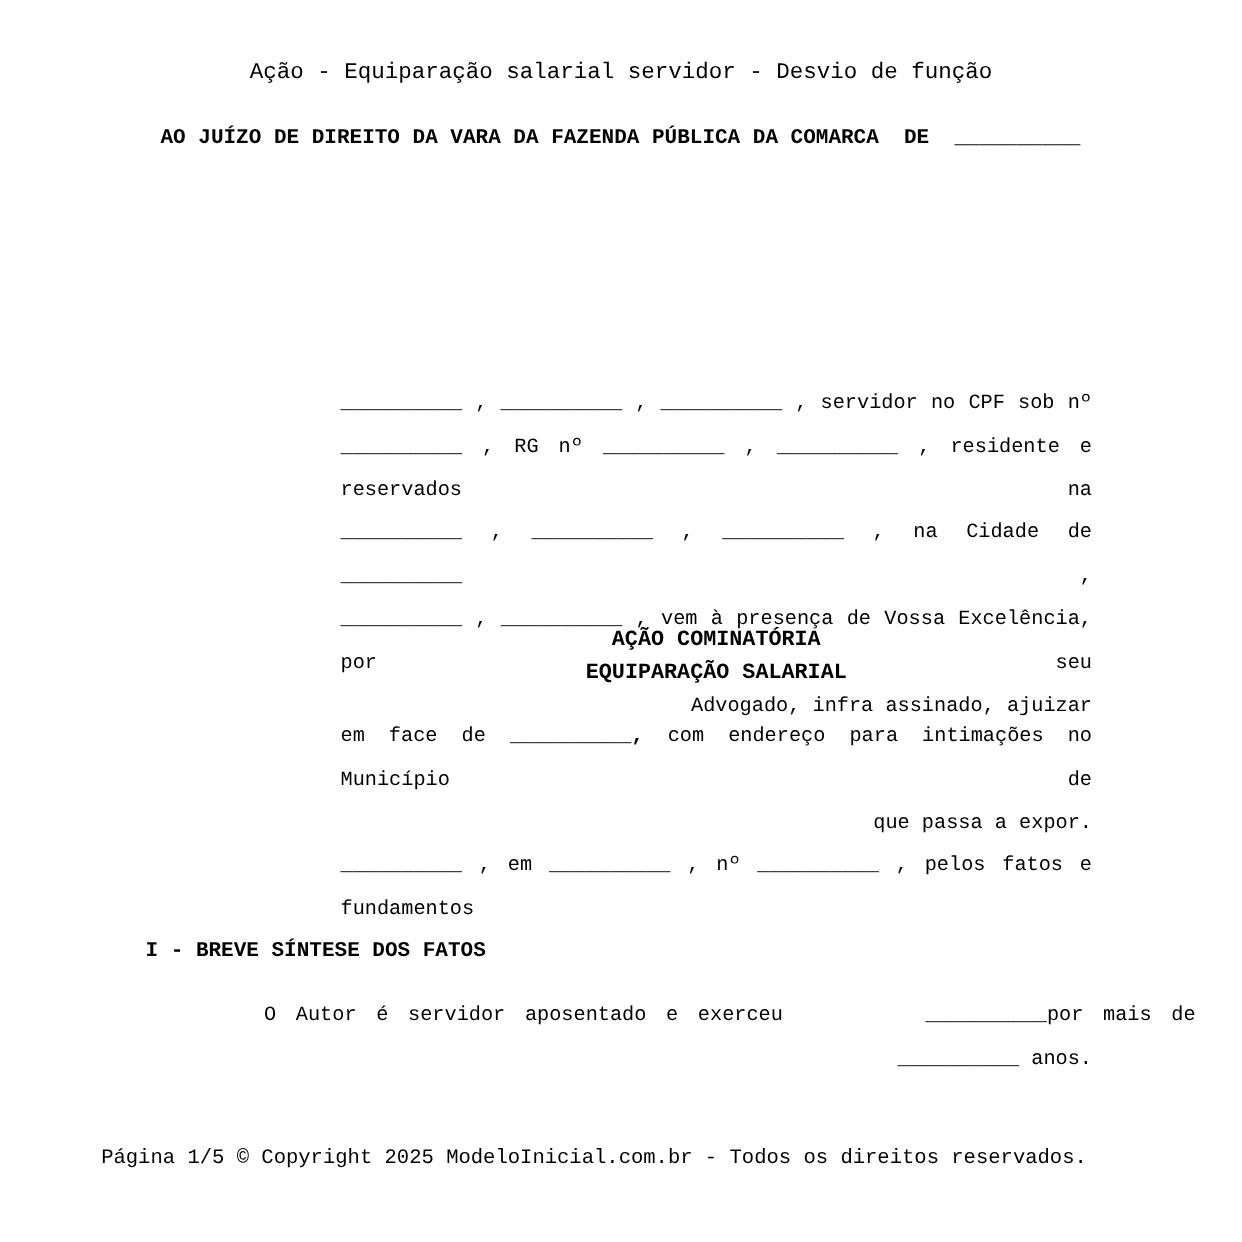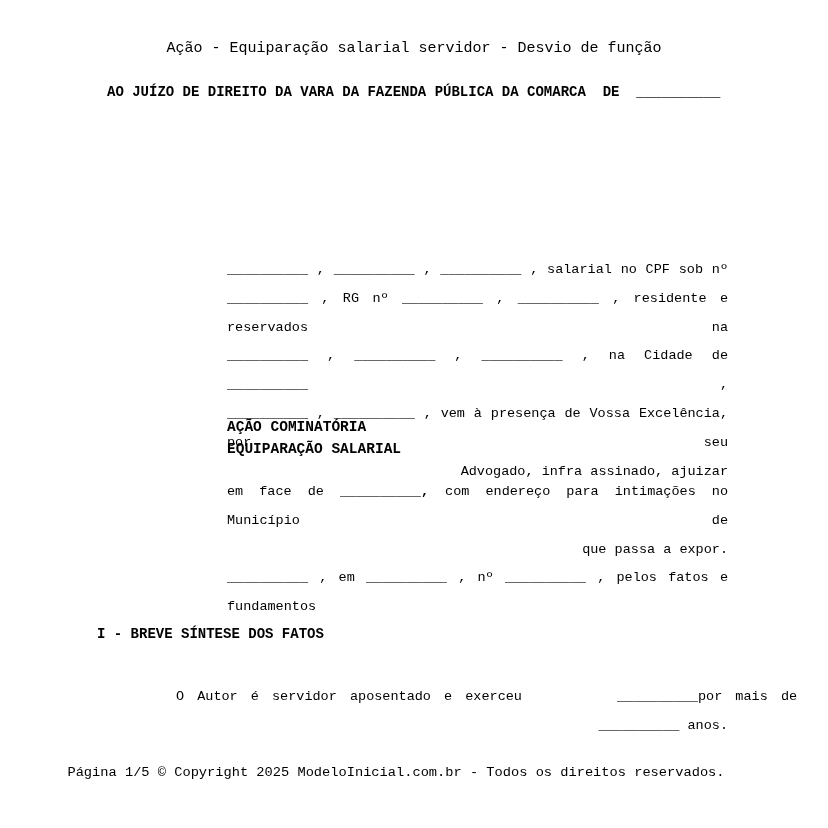--- a/index.html
+++ b/index.html
@@ -31,26 +31,26 @@
   .para {
     position: absolute;
     font-size: 13.5px;
     line-height: 28.8px;
   }
   .para-qualification { top: 256px; left: 227px; width: 501px; }
   .para-defendant     { top: 478px; left: 227px; width: 501px; }
   .para-facts         { top: 663px; left: 176px; width: 552px; line-height: 29px; }
   .line { text-align: right; }
   .line.just { text-align: justify; text-align-last: justify; }
-  .line.spread { word-spacing: 5px; white-space: nowrap; margin-top: 19px; }
+  .line.spread { word-spacing: 5px; white-space: nowrap; }
   .gap-spacer { display: inline-block; width: 95px; }
   .action-title {
     position: absolute;
     top: 416px; left: 227px; width: 501px;
-    text-align: left;
+    text-align: center;
     font-weight: bold;
     font-size: 14.5px;
     line-height: 22px;
   }
   .section-heading {
     position: absolute;
     top: 625px; left: 97px;
     font-weight: bold;
     font-size: 14px;
     line-height: 18px;
@@ -67,21 +67,21 @@
 </head>
 <body>
 
 <div class="page">
 
   <div class="doc-title">Ação - Equiparação salarial servidor - Desvio de função</div>
 
   <div class="court-line">AO JUÍZO DE DIREITO DA VARA DA FAZENDA PÚBLICA DA COMARCA&nbsp; DE&nbsp; __________</div>
 
   <div class="para para-qualification">
-    <div class="line just">__________ , __________ , __________ , salarial no CPF sob nº</div>
+    <div class="line just">__________ , __________ , __________ , servidor no CPF sob nº</div>
     <div class="line just">__________ , RG nº __________ , __________ , residente e reservados na</div>
     <div class="line just">__________ , __________ , __________ , na Cidade de __________ ,</div>
     <div class="line just">__________ , __________ , vem à presença de Vossa Excelência, por seu</div>
     <div class="line">Advogado, infra assinado, ajuizar</div>
   </div>
 
   <div class="action-title">
     <div>AÇÃO COMINATÓRIA</div>
     <div>EQUIPARAÇÃO SALARIAL</div>
   </div>

